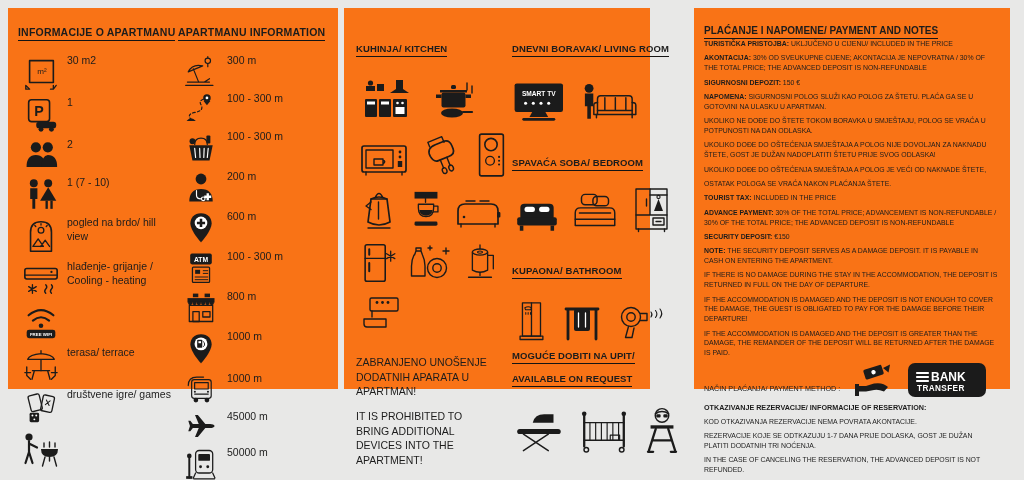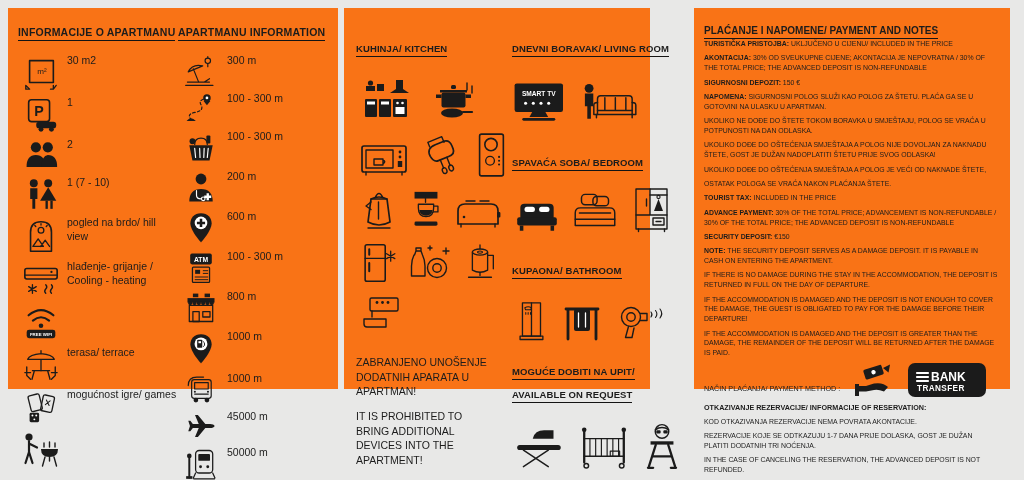--- a/index.html
+++ b/index.html
@@ -22,21 +22,21 @@
   .krow{display:flex;align-items:flex-end;gap:5px;margin-bottom:7px}
   .kwarn{font-size:10.5px;line-height:1.4;width:142px;margin-top:20px}
   .kwarn p{margin:0 0 10px}
 
   .lcol{width:140px;padding-left:2px}
   .lrow{display:flex;align-items:flex-end;gap:7px}
   .mt-a{margin-top:22px;margin-bottom:16px}
   .mt-b{margin-top:18px}
   .mt-c{margin-top:14px;margin-bottom:14px}
   .mt-d{margin-top:16px;margin-bottom:8px}
-  .mt-e{margin-top:16px}
+  .mt-e{margin-top:0}
 
   #page3 .doc-title{font-size:10px;font-weight:bold;border-bottom:1.5px solid #141414;display:inline-block;padding-bottom:2px;}
   #page3 p{font-size:6.9px;line-height:1.42;margin:0 0 4.6px}
   #page3 p b{font-weight:bold}
   .gap{margin-top:13px}
   .method-row{display:flex;align-items:flex-end;gap:14px;margin:4px 0 6px}
   .method-row .mlabel{font-size:7.2px;font-weight:normal;padding-bottom:4px;white-space:nowrap}
   .canc-title{font-size:7.2px;font-weight:bold;margin:2px 0 5px}
 
   svg{display:block}
@@ -172,21 +172,21 @@
           <g transform="rotate(12 27 16)">
               <rect class="s s14" x="21" y="8" width="12" height="17" rx="2"></rect>
               <path class="s s1" d="M25 13 l4 5 m0 -5 l-4 5"></path>
             </g>
           <rect class="f" x="8" y="26" width="10" height="10" rx="1.5"></rect>
           <circle class="fw" cx="11" cy="29" r="1"></circle>
             <circle class="fw" cx="15" cy="29" r="1"></circle>
             <circle class="fw" cx="13" cy="33" r="1"></circle>
         </svg>
       </span>
-      <span class="lbl">mogućnost igre/ games</span>
+      <span class="lbl">društvene igre/ games</span>
     </div>
 
     <div class="item">
       <span class="ic">
         <svg width="40" height="40" viewBox="0 0 40 40">
           <circle class="f" cx="8" cy="7" r="3.6"></circle>
           <path class="s s2" d="M8 11 v11 M8 13.5 l8 4 M8 22 l-3.5 11 M8 22 l3.5 11"></path>
           <path class="f" d="M20 19 h17 q0 8 -8.5 8 q-8.5 0 -8.5 -8 z"></path>
           <path class="s s14" d="M24 27 l-2.5 9 M33 27 l2.5 9 M28.5 27 v4"></path>
           <path class="s s14" d="M23 13 v4 M28.5 12 v5 M34 13 v4"></path>

